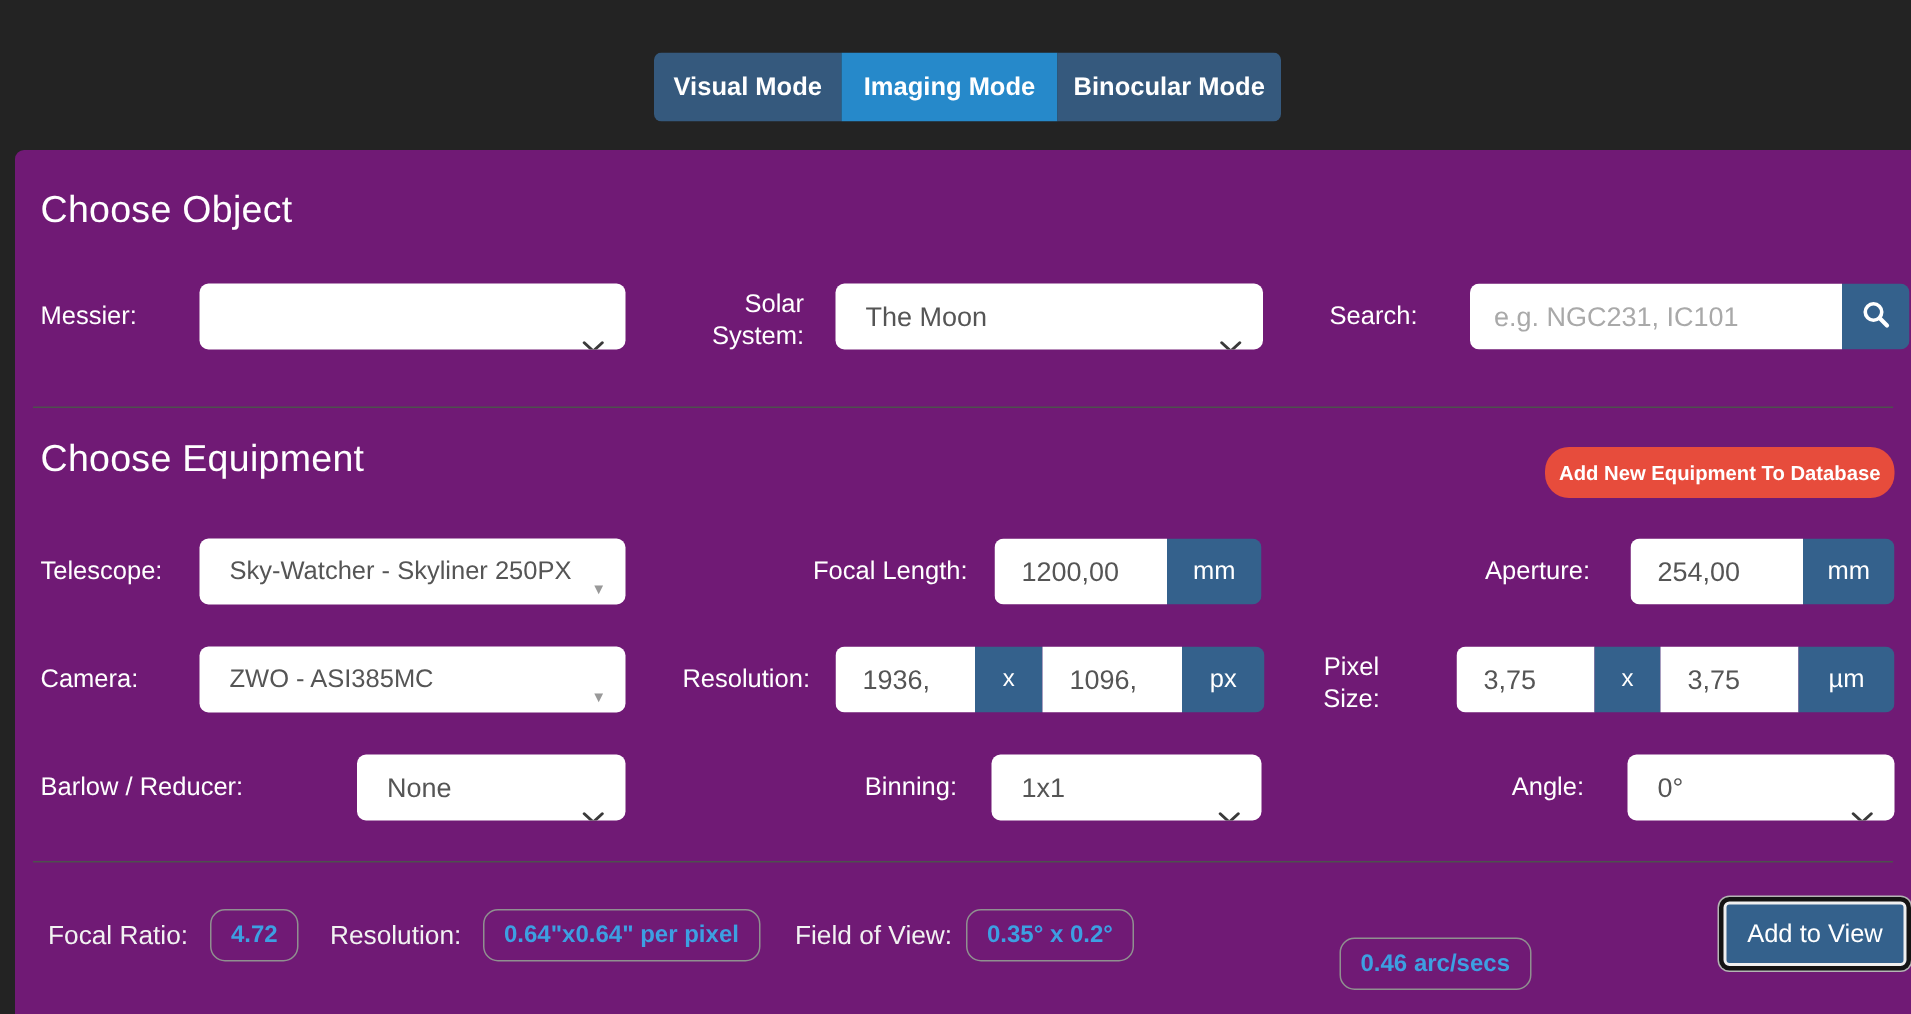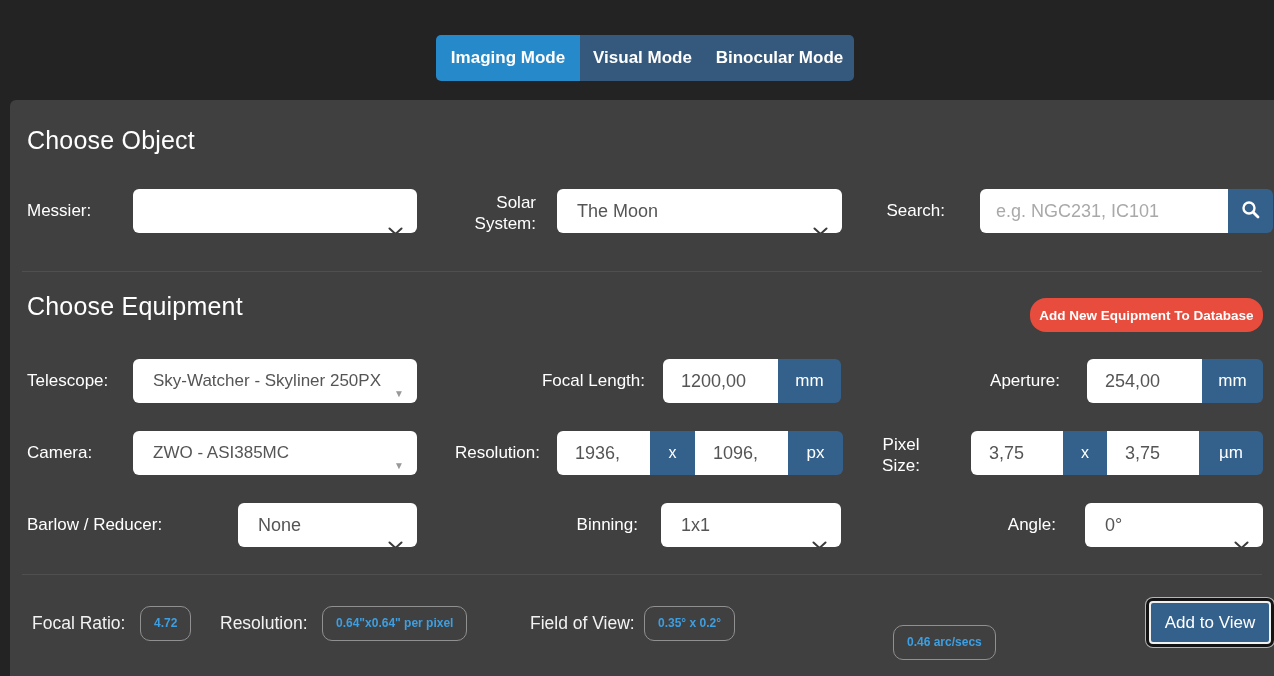--- a/index.html
+++ b/index.html
@@ -10,21 +10,21 @@
   .tabbar { position:absolute; left:436px; top:35px; height:46px; display:flex;
     border-radius:5px; overflow:hidden; }
   .tab { height:46px; line-height:46px; text-align:center; color:#fff;
     font-size:17px; font-weight:600; background:#35597d; cursor:pointer; }
   .tab.visual { width:125px; }
   .tab.imaging { width:144px; background:#2689ca; }
   .tab.binocular { width:149px; }
 
   
   .panel { position:absolute; left:10px; top:100px; right:0; bottom:0;
-    background:#404040; border-top-left-radius:6px; }
+    background:#701a75; border-top-left-radius:6px; }
   .h1 { position:absolute; color:#fff; font-size:25px; font-weight:400; letter-spacing:.2px; }
   .h1.object { left:17px; top:26px; }
   .h1.equip { left:17px; top:192px; }
   .divider { position:absolute; left:12px; right:12px; height:1px; background:#4f4f4f; }
   .div1 { top:171px; } .div2 { top:474px; }
 
   .lbl { position:absolute; color:#fff; font-size:17px; font-weight:400; }
   .lbl.inline { height:44px; line-height:44px; }
   .lbl.right { text-align:right; }
   .lbl.twoline { line-height:21px; padding-top:1px; }
@@ -56,32 +56,32 @@
   .btn-red { position:absolute; left:1020px; top:198px; width:233px; height:34px;
     background:#e74c3c; color:#fff; border:none; border-radius:16px; font-size:13.5px;
     font-weight:600; cursor:pointer; font-family:"Liberation Sans",sans-serif; }
 
   
   .footer { position:absolute; left:22px; top:498px; right:13px; height:52px; }
   .flabel { position:absolute; color:#f2f2f2; font-size:17.5px; font-weight:400;
     height:50px; line-height:50px; }
   .badge { position:absolute; top:8px; height:35px; line-height:33px; padding:0 13px;
     border:1px solid #909090; border-radius:10px; color:#3d9fe2; font-weight:700;
-    font-size:12px; white-space:nowrap; }
+    font-size:16px; white-space:nowrap; }
   .btn-add { position:absolute; left:1117px; top:3px; width:122px; height:43px;
     background:#34618c; color:#fff; font-size:17px; border:2px solid #f0f0f0;
     border-radius:4px; box-shadow:0 0 0 3px #141414, 0 0 0 4px #b5b5b5;
     cursor:pointer; font-family:"Liberation Sans",sans-serif; }
 </style>
 </head>
 <body>
 
 <div class="tabbar">
+  <div class="tab visual">Visual Mode</div>
   <div class="tab imaging">Imaging Mode</div>
-  <div class="tab visual">Visual Mode</div>
   <div class="tab binocular">Binocular Mode</div>
 </div>
 
 <div class="panel">
 
   <div class="h1 object">Choose Object</div>
 
   <div class="lbl inline" style="left:17px; top:89px;">Messier:</div>
   <div class="sel" style="left:123px; top:89px; width:284px;">
     <span></span>

